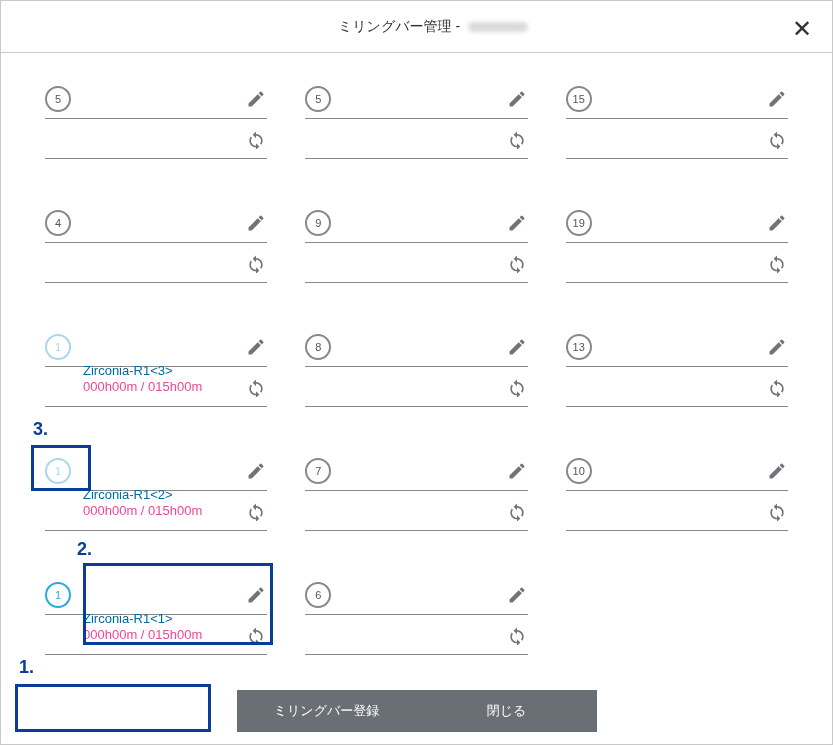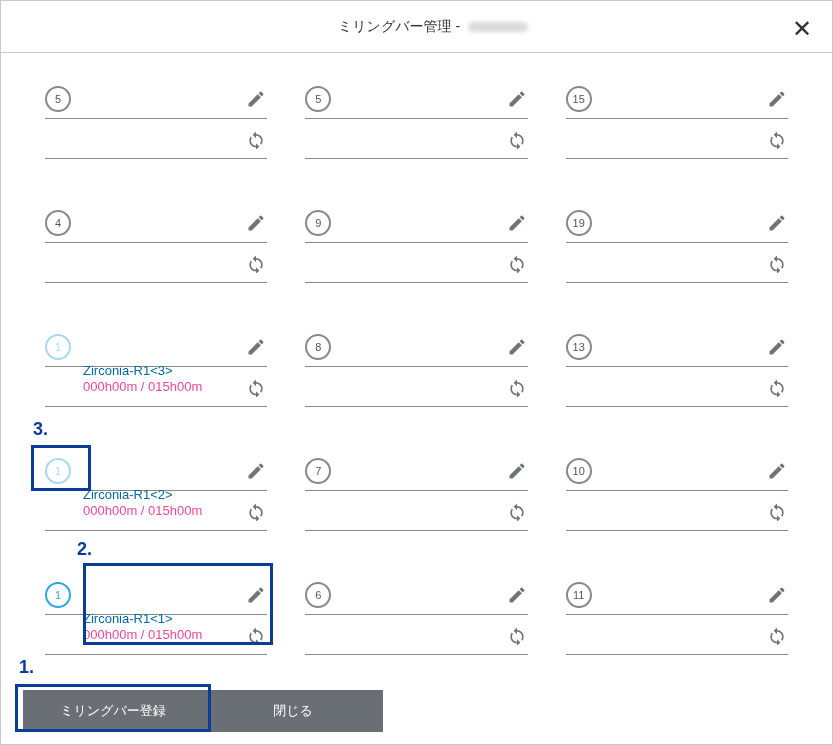--- a/index.html
+++ b/index.html
@@ -100,21 +100,21 @@
   .icon-btn svg { width: 20px; height: 20px; }
   .footer {
     position: absolute;
     bottom: 0;
     left: 0;
     right: 0;
     height: 66px;
     display: flex;
     align-items: center;
     padding: 0 22px;
-    justify-content: flex-start;
+    justify-content: center;
   }
   .btn {
     background: #6a6f75;
     color: #fff;
     font-size: 13px;
     padding: 12px 0;
     width: 180px;
     text-align: center;
     cursor: pointer;
     border: none;
@@ -417,40 +417,20 @@
       <div class="slot-row">
         <div class="slot-time"></div>
         <div class="icon-btn">
           <svg viewBox="0 0 24 24">
             <path fill="#707478" d="M12 6V3L8 7l4 4V8c3.31 0 6 2.69 6 6 0 1.3-.42 2.5-1.12 3.47l1.46 1.46A7.94 7.94 0 0 0 20 14c0-4.42-3.58-8-8-8z"></path>
             <path fill="#707478" d="M6 14c0-1.3.42-2.5 1.12-3.47L5.66 9.07A7.94 7.94 0 0 0 4 14c0 4.42 3.58 8 8 8v3l4-4-4-4v3c-3.31 0-6-2.69-6-6z"></path>
           </svg>
         </div>
       </div>
     </div>
-    <div class="slot">
-      <div class="slot-row top">
-        <div class="num-circle ">11</div>
-        <div class="slot-label"></div>
-        <div class="icon-btn">
-          <svg viewBox="0 0 24 24">
-            <path fill="#707478" d="M3 17.25V21h3.75L17.81 9.94l-3.75-3.75L3 17.25zM20.71 7.04a1 1 0 0 0 0-1.41l-2.34-2.34a1 1 0 0 0-1.41 0l-1.83 1.83 3.75 3.75 1.83-1.83z"></path>
-          </svg>
-        </div>
-      </div>
-      <div class="slot-row">
-        <div class="slot-time"></div>
-        <div class="icon-btn">
-          <svg viewBox="0 0 24 24">
-            <path fill="#707478" d="M12 6V3L8 7l4 4V8c3.31 0 6 2.69 6 6 0 1.3-.42 2.5-1.12 3.47l1.46 1.46A7.94 7.94 0 0 0 20 14c0-4.42-3.58-8-8-8z"></path>
-            <path fill="#707478" d="M6 14c0-1.3.42-2.5 1.12-3.47L5.66 9.07A7.94 7.94 0 0 0 4 14c0 4.42 3.58 8 8 8v3l4-4-4-4v3c-3.31 0-6-2.69-6-6z"></path>
-          </svg>
-        </div>
-      </div>
-    </div>
   </div>
 
 <div class="footer">
   <button class="btn">ミリングバー登録</button>
   <button class="btn">閉じる</button>
 </div>
 
 <div class="anno-label" style="left:18px; top:656px;">1.</div>
 <div class="anno-box" style="left:14px; top:683px; width:196px; height:48px;"></div>
 

